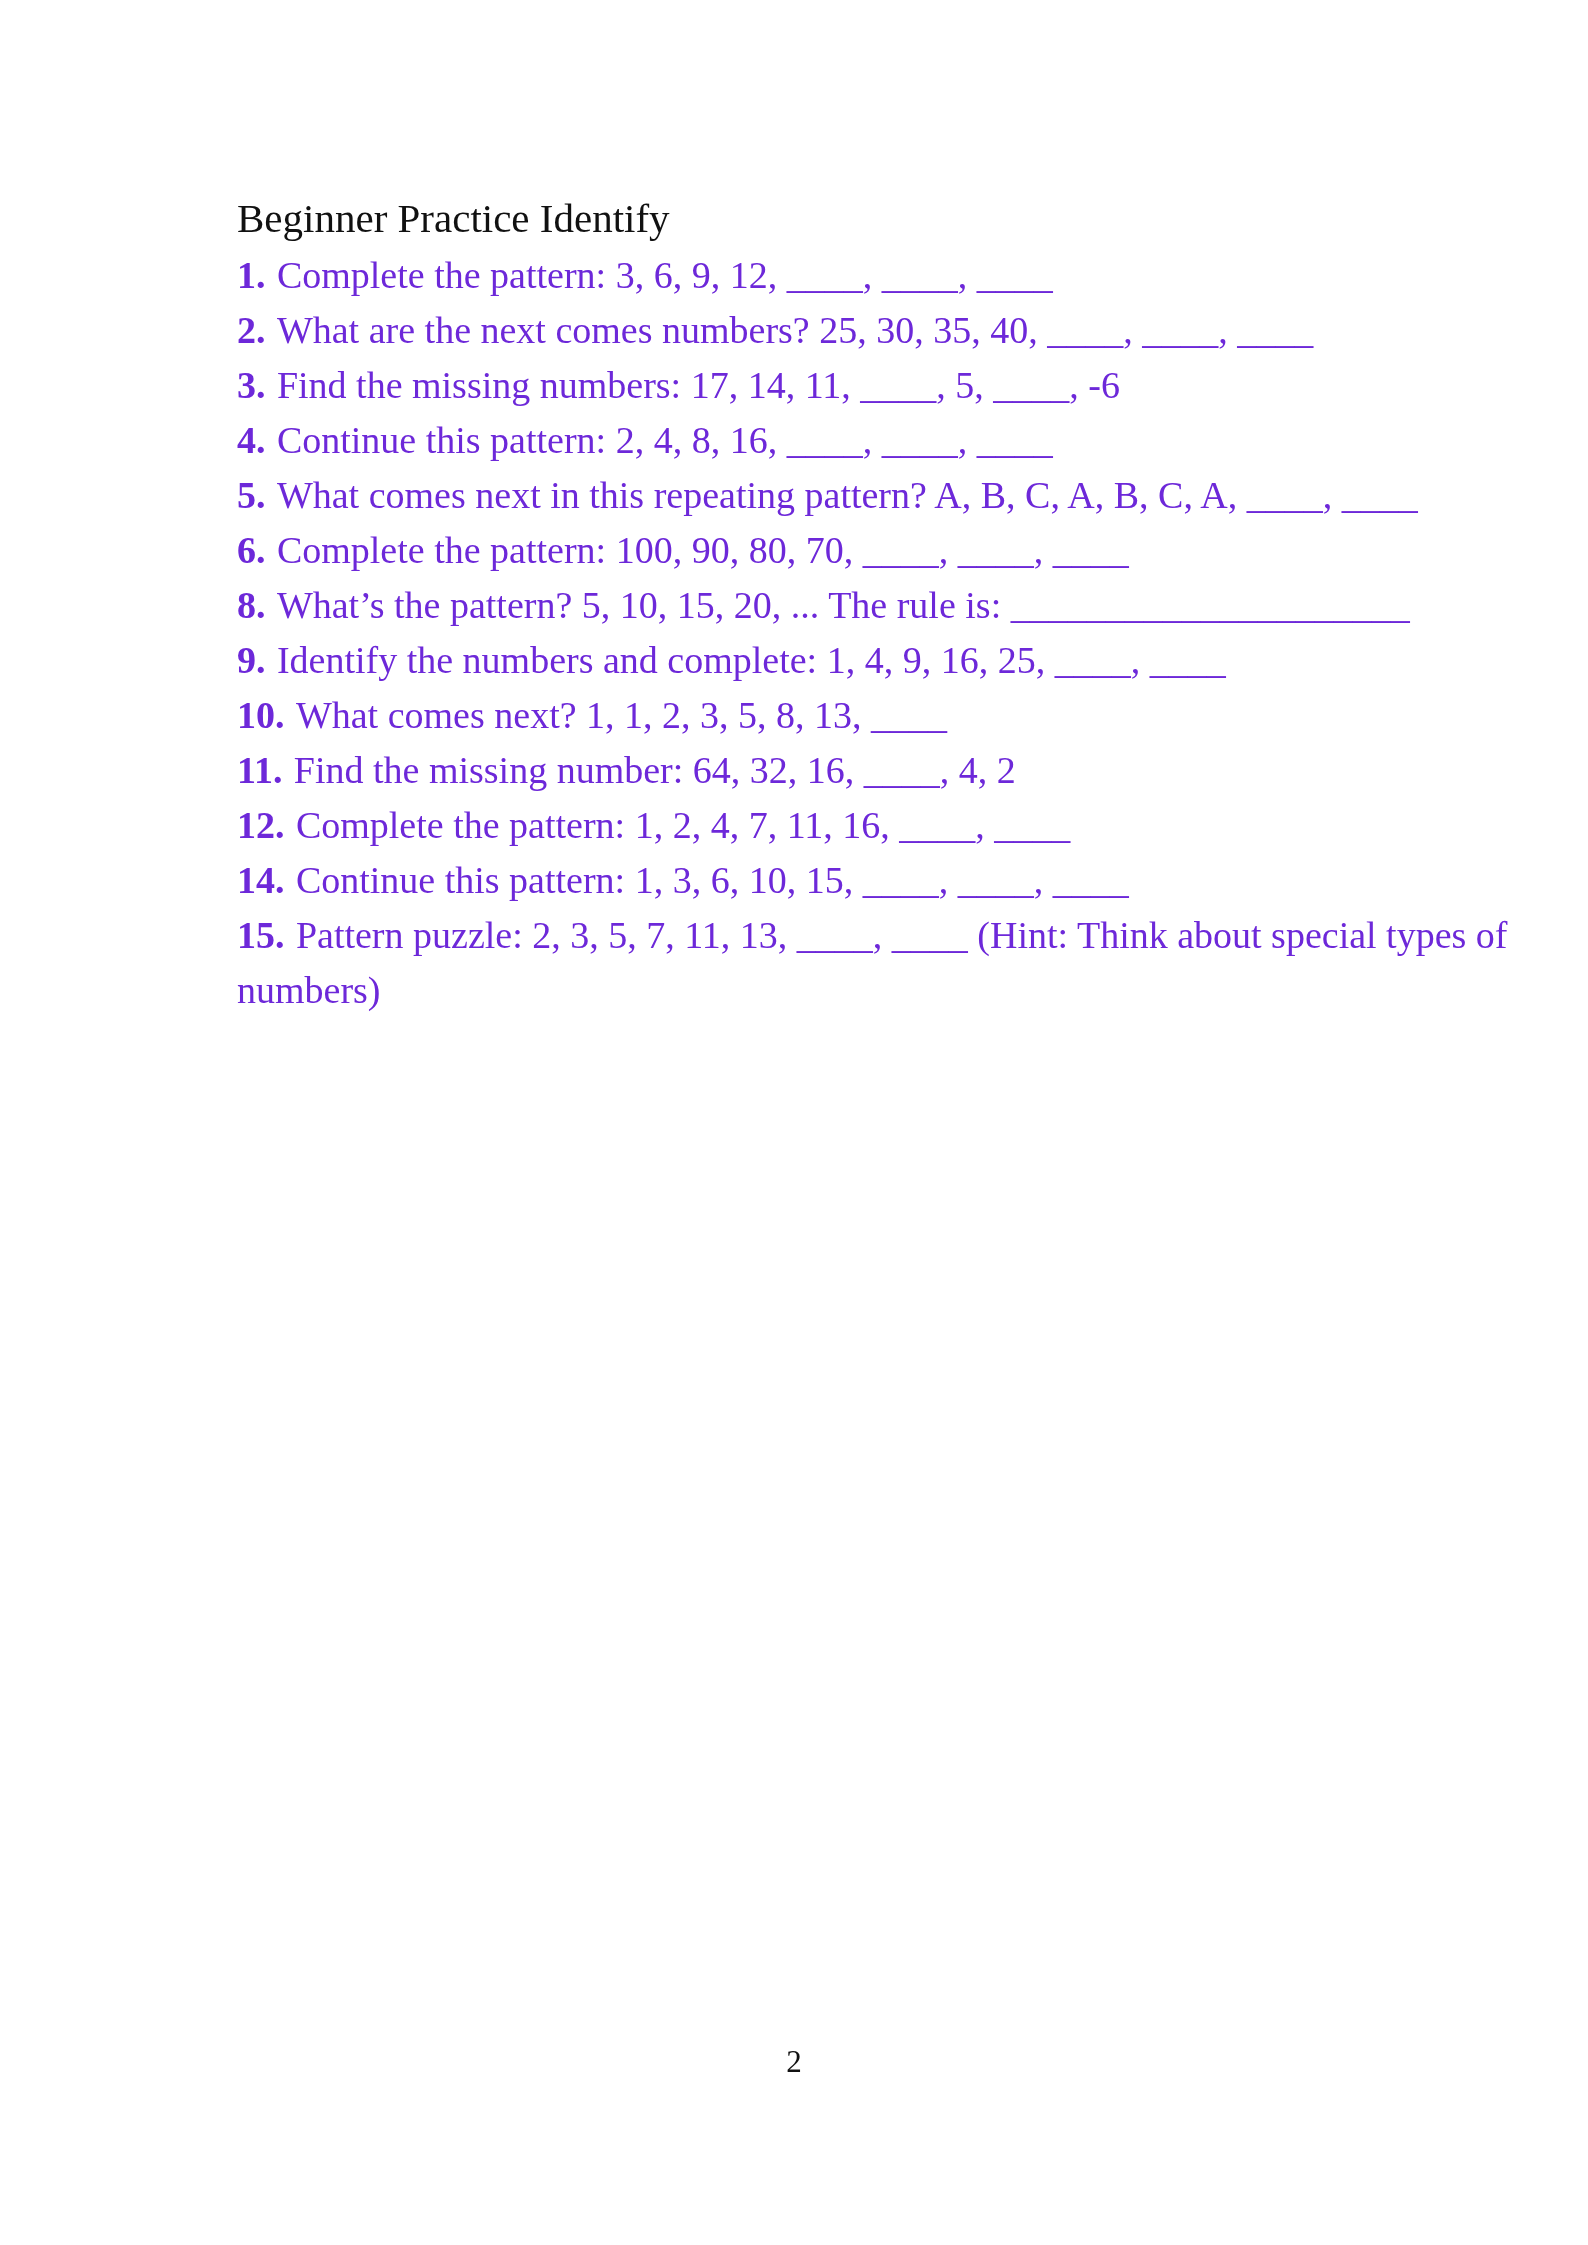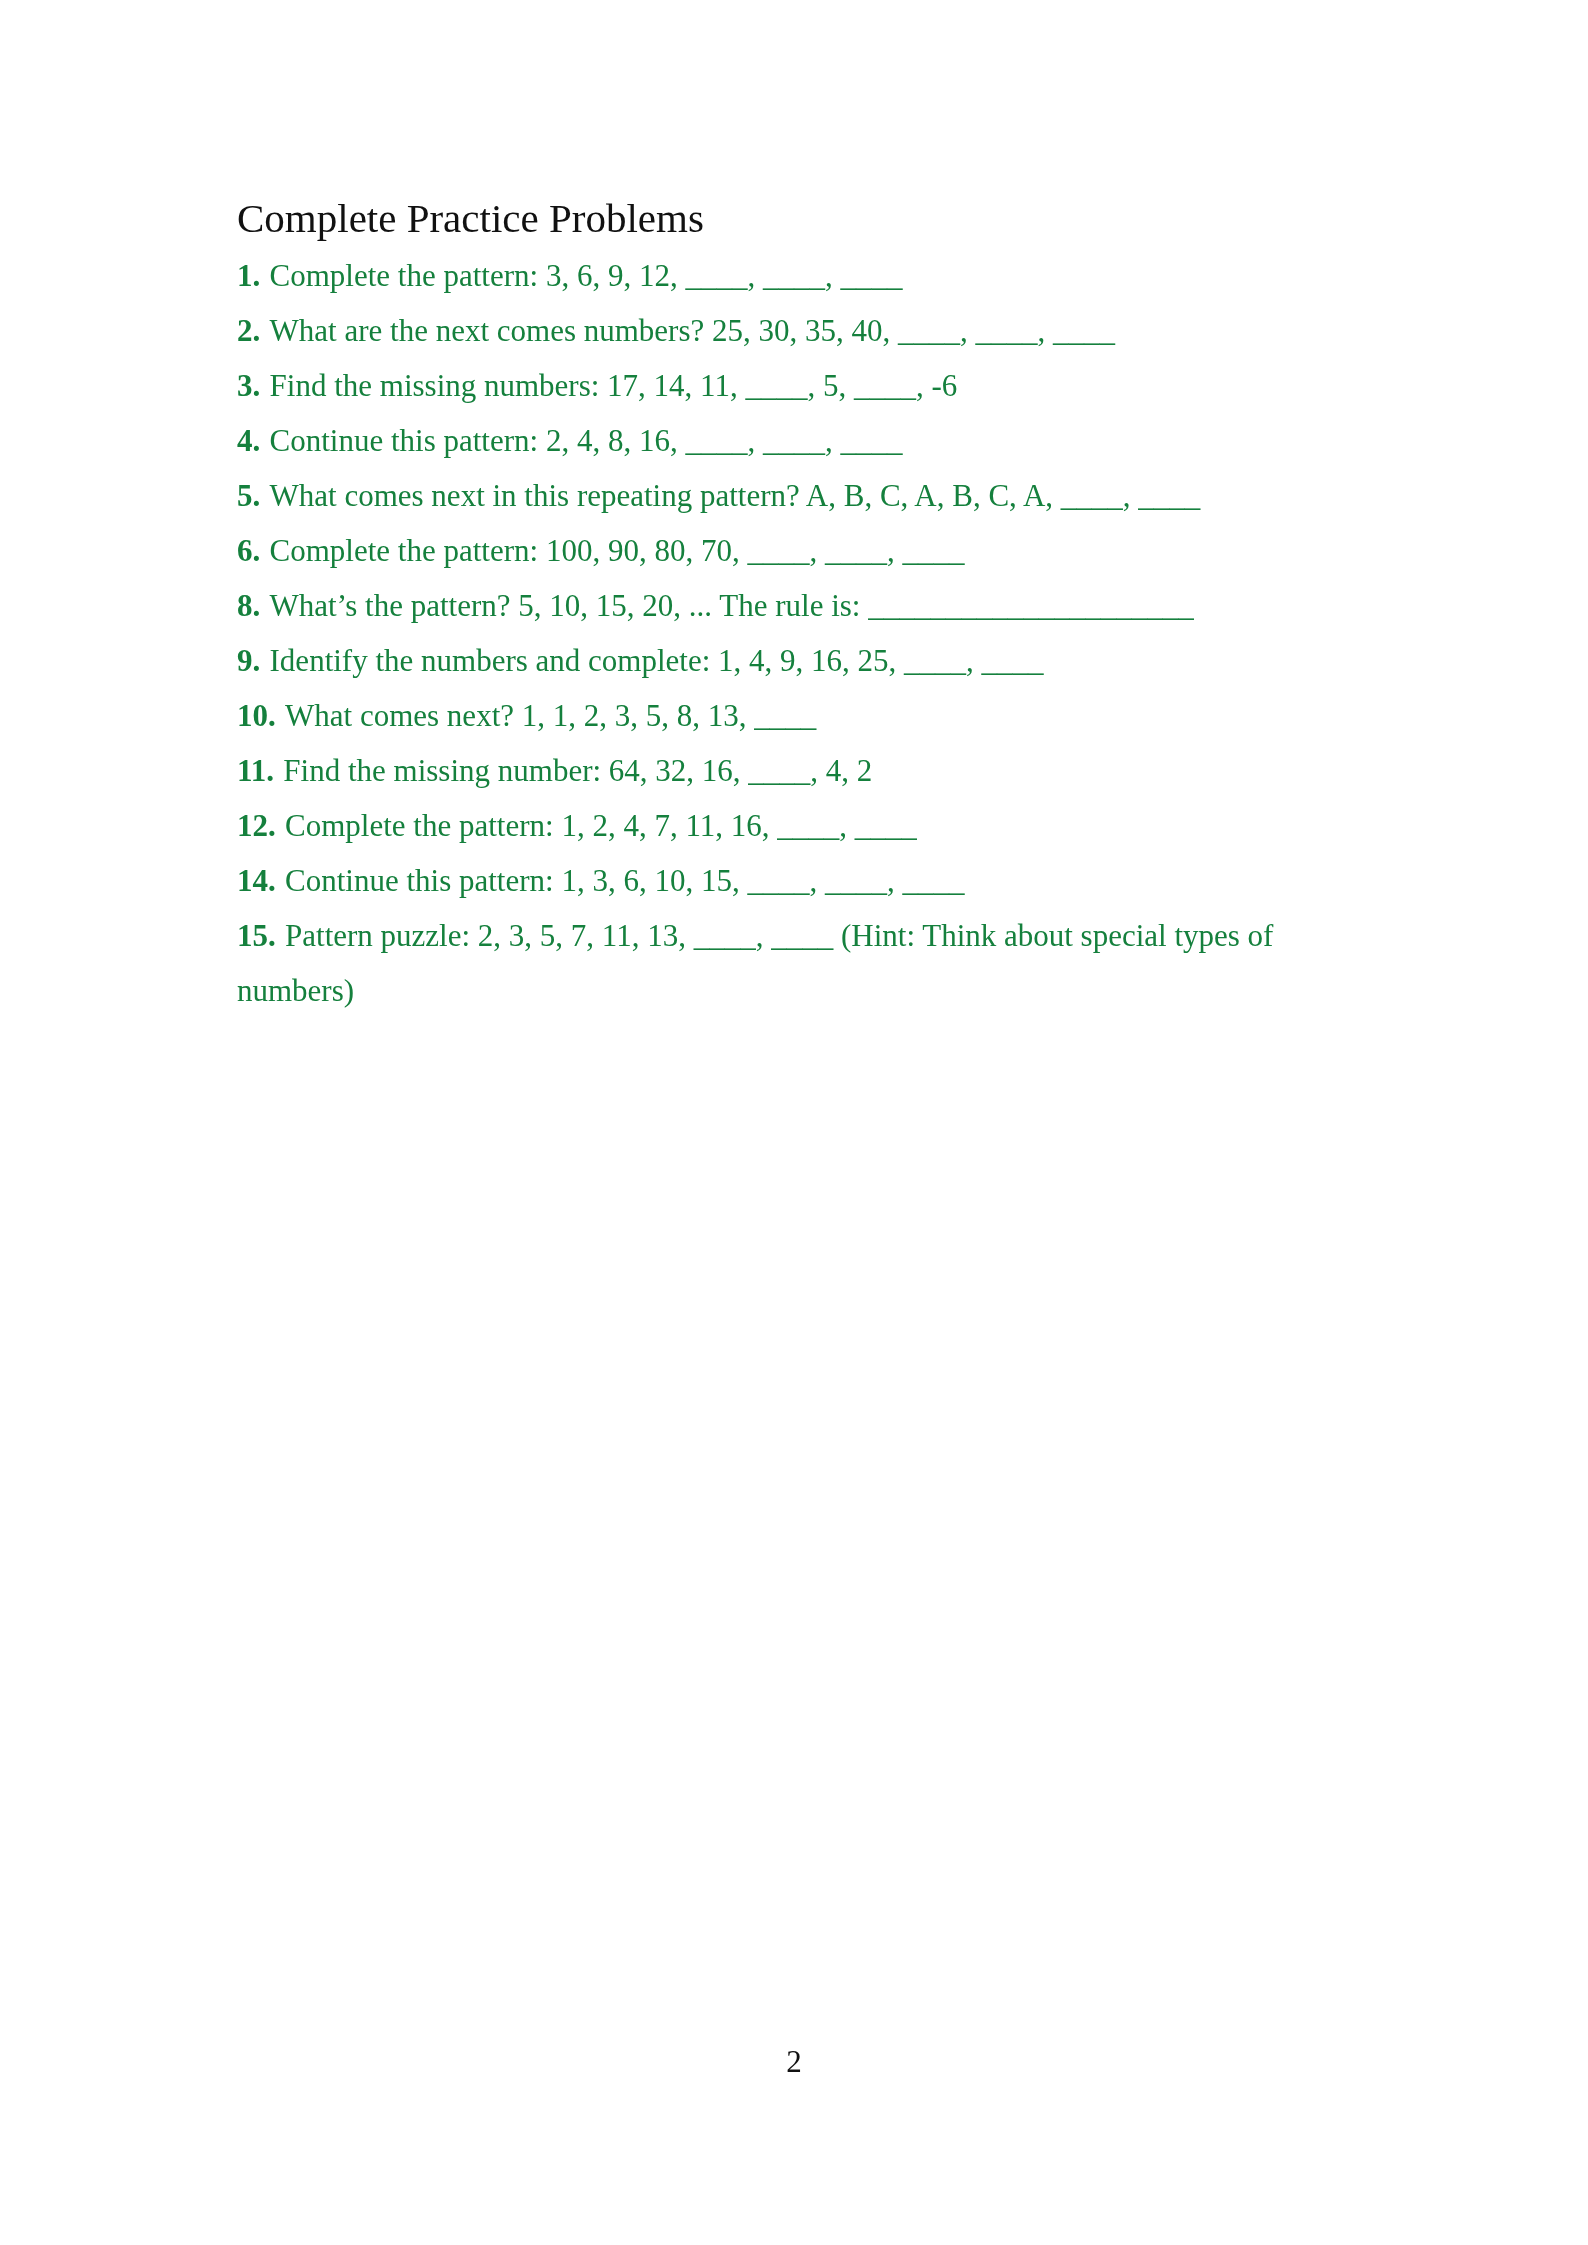--- a/index.html
+++ b/index.html
@@ -27,24 +27,24 @@
     white-space: nowrap;
     color: #111111;
   }
   .problems {
     position: absolute;
     left: 237px;
     top: 248px;
     width: 1330px;
   }
   .problem {
-    font-size: 31px;
+    font-size: 38px;
     line-height: 55px;
     white-space: nowrap;
-    color: #15803d;
+    color: #6d28d9;
   }
   .pnum {
     font-weight: 700;
     margin-right: 0.30em;
   }
   .page-number {
     position: absolute;
     left: 0;
     top: 2045px;
     width: 100%;
@@ -52,21 +52,21 @@
     font-size: 31px;
     line-height: 34px;
     color: #111111;
   }
 </style>
 </head>
 <body>
 
 <div class="page">
 
-  <h1 class="title">Complete Practice Problems</h1>
+  <h1 class="title">Beginner Practice Identify</h1>
 
   <div class="problems">
 
     <div class="problem">
       <span class="pnum">1.</span><span class="ptext">Complete the pattern: 3, 6, 9, 12, ____, ____, ____</span>
     </div>
 
     <div class="problem">
       <span class="pnum">2.</span><span class="ptext">What are the next comes numbers? 25, 30, 35, 40, ____, ____, ____</span>
     </div>

